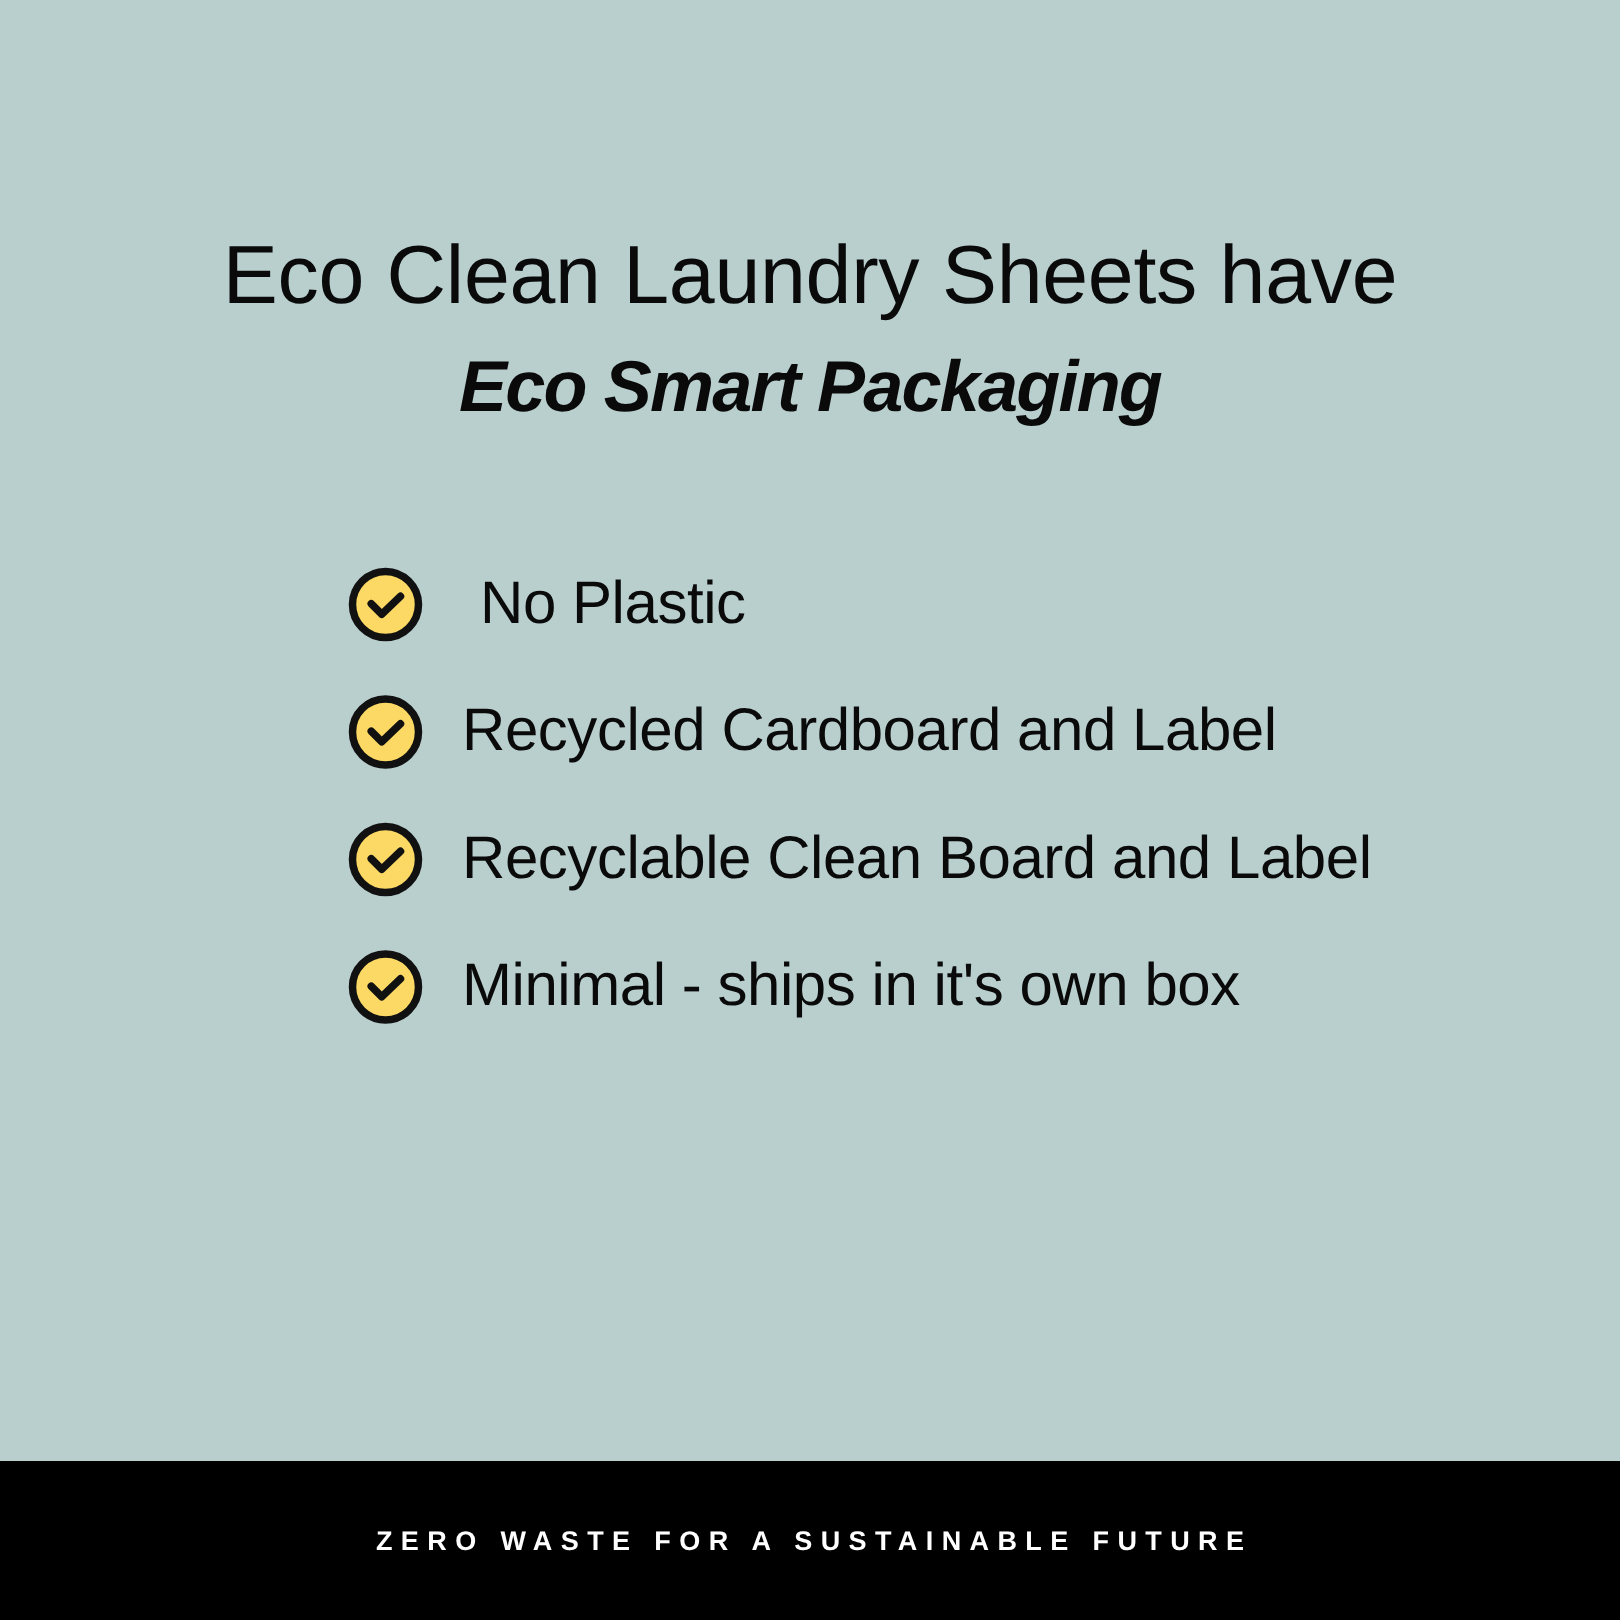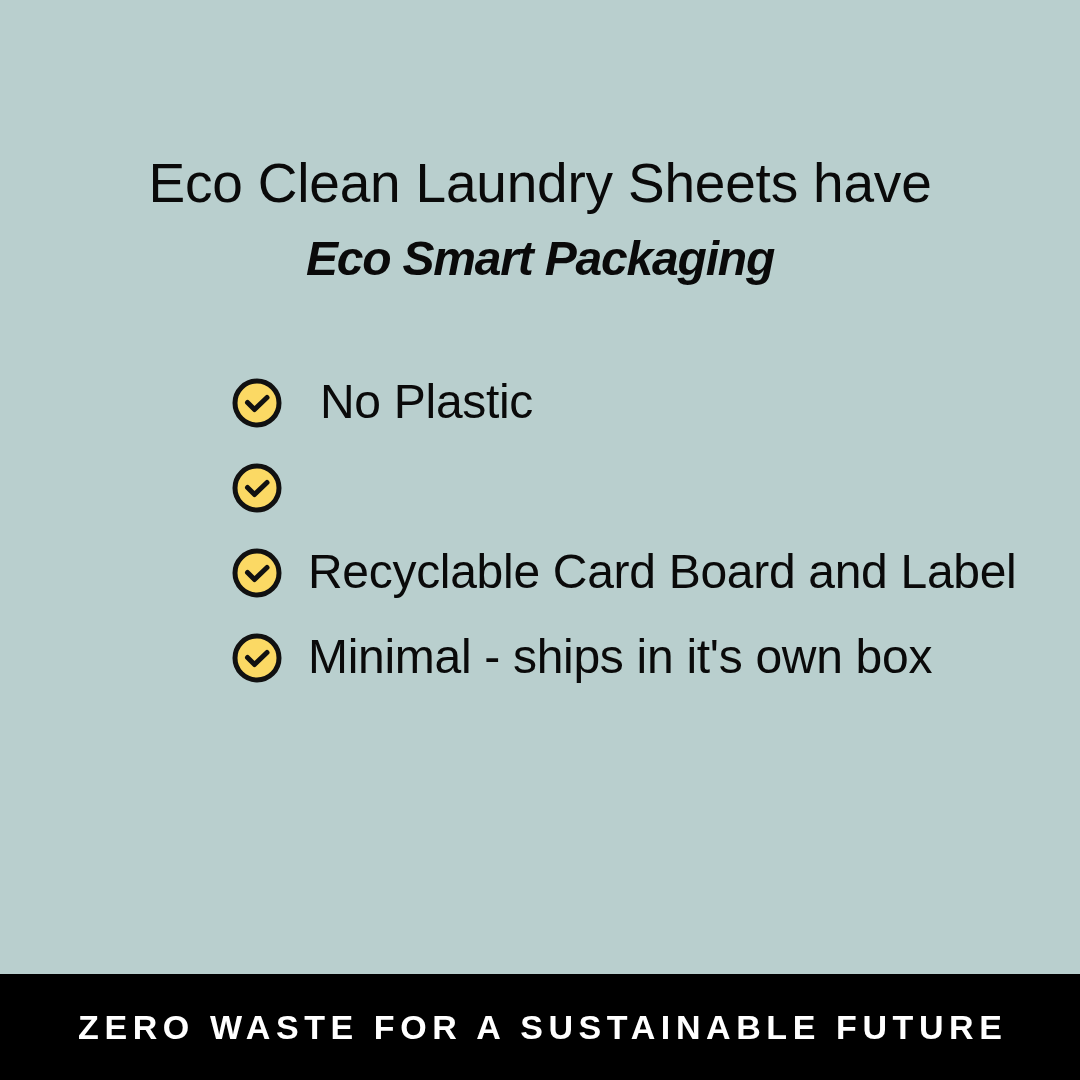--- a/index.html
+++ b/index.html
@@ -76,21 +76,21 @@
 
   .check-icon {
     flex: 0 0 auto;
     width: 50px;
     height: 50px;
     display: block;
   }
 
   .feature-label {
     font-family: "Liberation Sans", sans-serif;
-    font-size: 48px;
+    font-size: 40px;
     font-weight: 500;
     line-height: 50px;
     letter-spacing: -0.3px;
     color: #0a0a0a;
     white-space: nowrap;
     margin-left: 26px;
     position: relative;
     top: -1px;
   }
 
@@ -105,21 +105,21 @@
     width: 1080px;
     height: 106px;
     background: #000000;
     display: flex;
     align-items: center;
     justify-content: center;
   }
 
   .banner-text {
     font-family: "Liberation Sans", sans-serif;
-    font-size: 34px;
+    font-size: 18px;
     font-weight: 700;
     letter-spacing: 5.6px;
     color: #ffffff;
     white-space: nowrap;
     text-indent: 5.6px;
   }
 </style>
 </head>
 <body style="background: rgb(185, 207, 206);">
 
@@ -136,27 +136,28 @@
           <circle cx="25" cy="25" r="22" fill="#fbd964" stroke="#111111" stroke-width="5"></circle>
           <path d="M15.5 24.5 L22.5 31.5 L35 19.5" fill="none" stroke="#111111" stroke-width="5" stroke-linecap="round" stroke-linejoin="round"></path>
         </svg>
         <span class="feature-label" style="color: rgb(10, 10, 10);">No Plastic</span>
       </li>
       <li class="feature-item">
         <svg class="check-icon" viewBox="0 0 50 50">
           <circle cx="25" cy="25" r="22" fill="#fbd964" stroke="#111111" stroke-width="5"></circle>
           <path d="M15.5 24.5 L22.5 31.5 L35 19.5" fill="none" stroke="#111111" stroke-width="5" stroke-linecap="round" stroke-linejoin="round"></path>
         </svg>
+        <span class="feature-label" style="color: rgb(10, 10, 10);">Recycled Cardboard and Label</span>
       </li>
       <li class="feature-item">
         <svg class="check-icon" viewBox="0 0 50 50">
           <circle cx="25" cy="25" r="22" fill="#fbd964" stroke="#111111" stroke-width="5"></circle>
           <path d="M15.5 24.5 L22.5 31.5 L35 19.5" fill="none" stroke="#111111" stroke-width="5" stroke-linecap="round" stroke-linejoin="round"></path>
         </svg>
-        <span class="feature-label" style="color: rgb(10, 10, 10);">Recyclable Card Board and Label</span>
+        <span class="feature-label" style="color: rgb(10, 10, 10);">Recyclable Clean Board and Label</span>
       </li>
       <li class="feature-item">
         <svg class="check-icon" viewBox="0 0 50 50">
           <circle cx="25" cy="25" r="22" fill="#fbd964" stroke="#111111" stroke-width="5"></circle>
           <path d="M15.5 24.5 L22.5 31.5 L35 19.5" fill="none" stroke="#111111" stroke-width="5" stroke-linecap="round" stroke-linejoin="round"></path>
         </svg>
         <span class="feature-label" style="color: rgb(10, 10, 10);">Minimal - ships in it's own box</span>
       </li>
     </ul>
 

